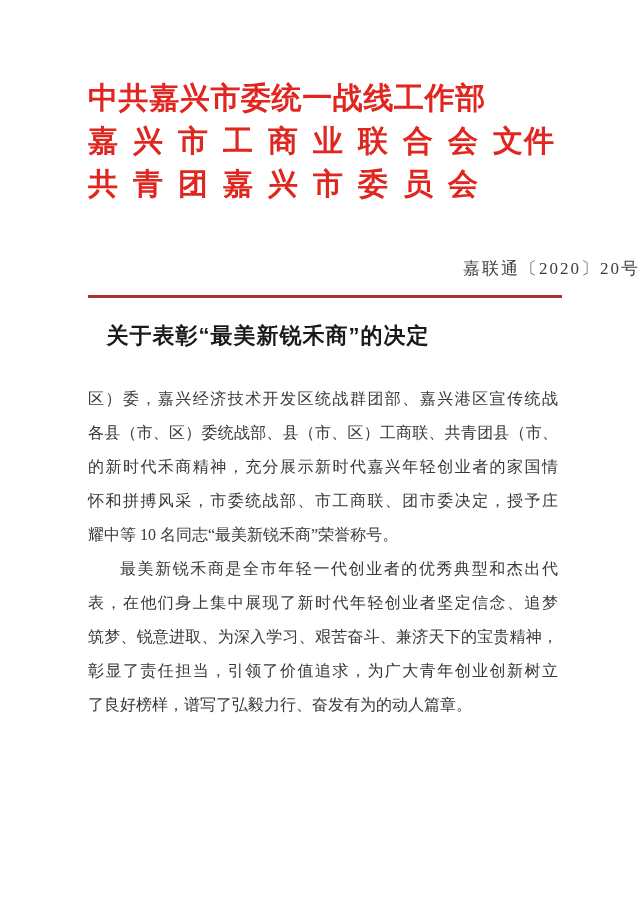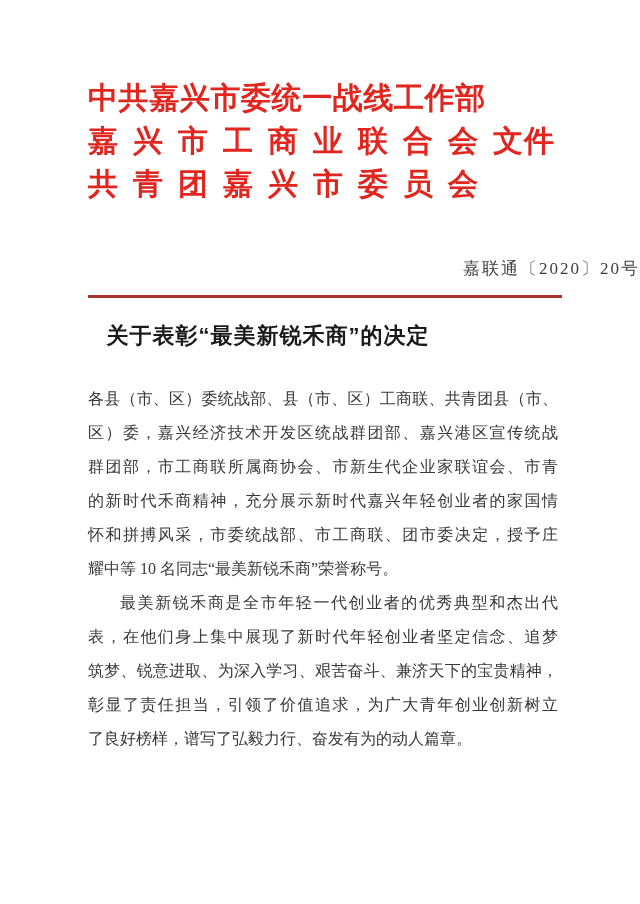--- a/index.html
+++ b/index.html
@@ -97,23 +97,22 @@
     <div class="org-line org-line-3">共青团嘉兴市委员会</div>
   </div>
 
   <div class="doc-number">嘉联通〔2020〕20号</div>
 
   <div class="divider"></div>
 
   <h1 class="title">关于表彰“最美新锐禾商”的决定</h1>
 
   <div class="body-block">
+      <div class="bodyline">区）委，嘉兴经济技术开发区统战群团部、嘉兴港区宣传统战</div>
       <div class="bodyline">各县（市、区）委统战部、县（市、区）工商联、共青团县（市、</div>
-      <div class="bodyline">区）委，嘉兴经济技术开发区统战群团部、嘉兴港区宣传统战</div>
-      <div class="bodyline">群团部，市工商联所属商协会、市新生代企业家联谊会、市青</div>
       <div class="bodyline">的新时代禾商精神，充分展示新时代嘉兴年轻创业者的家国情</div>
       <div class="bodyline">怀和拼搏风采，市委统战部、市工商联、团市委决定，授予庄</div>
       <div class="bodyline final">耀中等 10 名同志“最美新锐禾商”荣誉称号。</div>
       <div class="bodyline indent">最美新锐禾商是全市年轻一代创业者的优秀典型和杰出代</div>
       <div class="bodyline">表，在他们身上集中展现了新时代年轻创业者坚定信念、追梦</div>
       <div class="bodyline">筑梦、锐意进取、为深入学习、艰苦奋斗、兼济天下的宝贵精神，</div>
       <div class="bodyline">彰显了责任担当，引领了价值追求，为广大青年创业创新树立</div>
       <div class="bodyline final">了良好榜样，谱写了弘毅力行、奋发有为的动人篇章。</div>
     </div>
 

